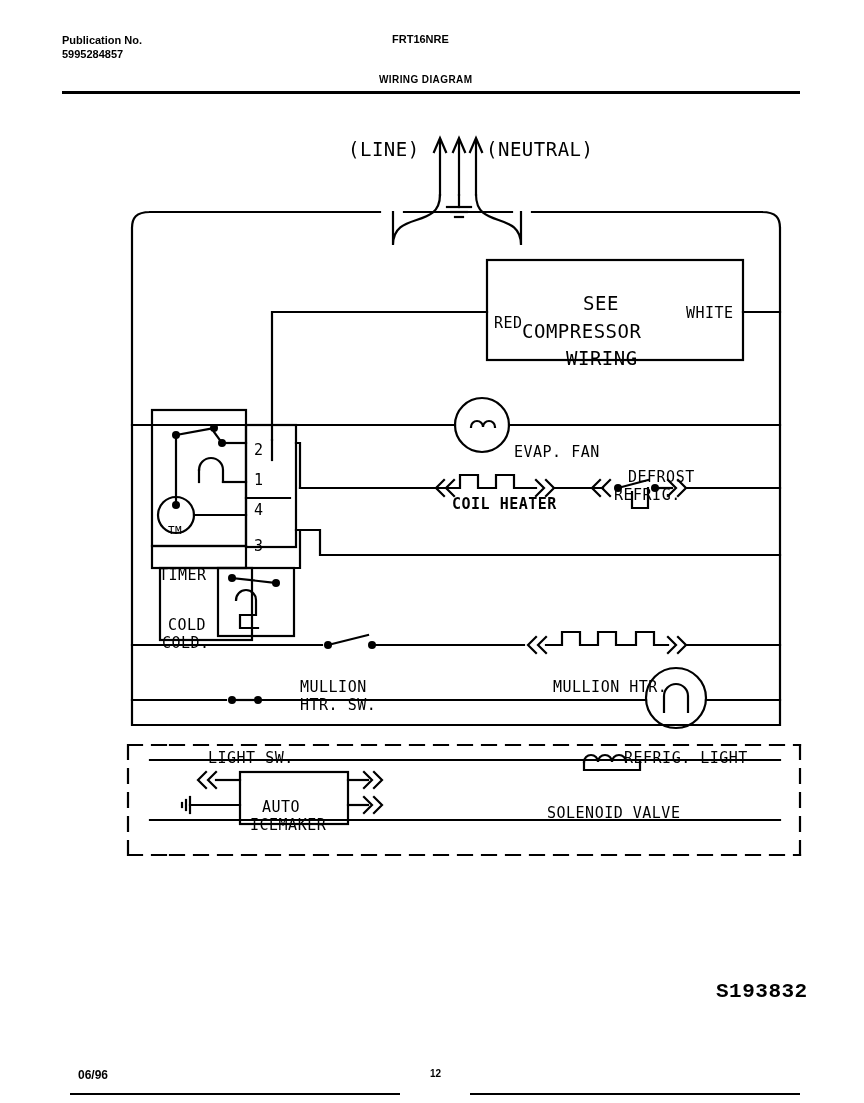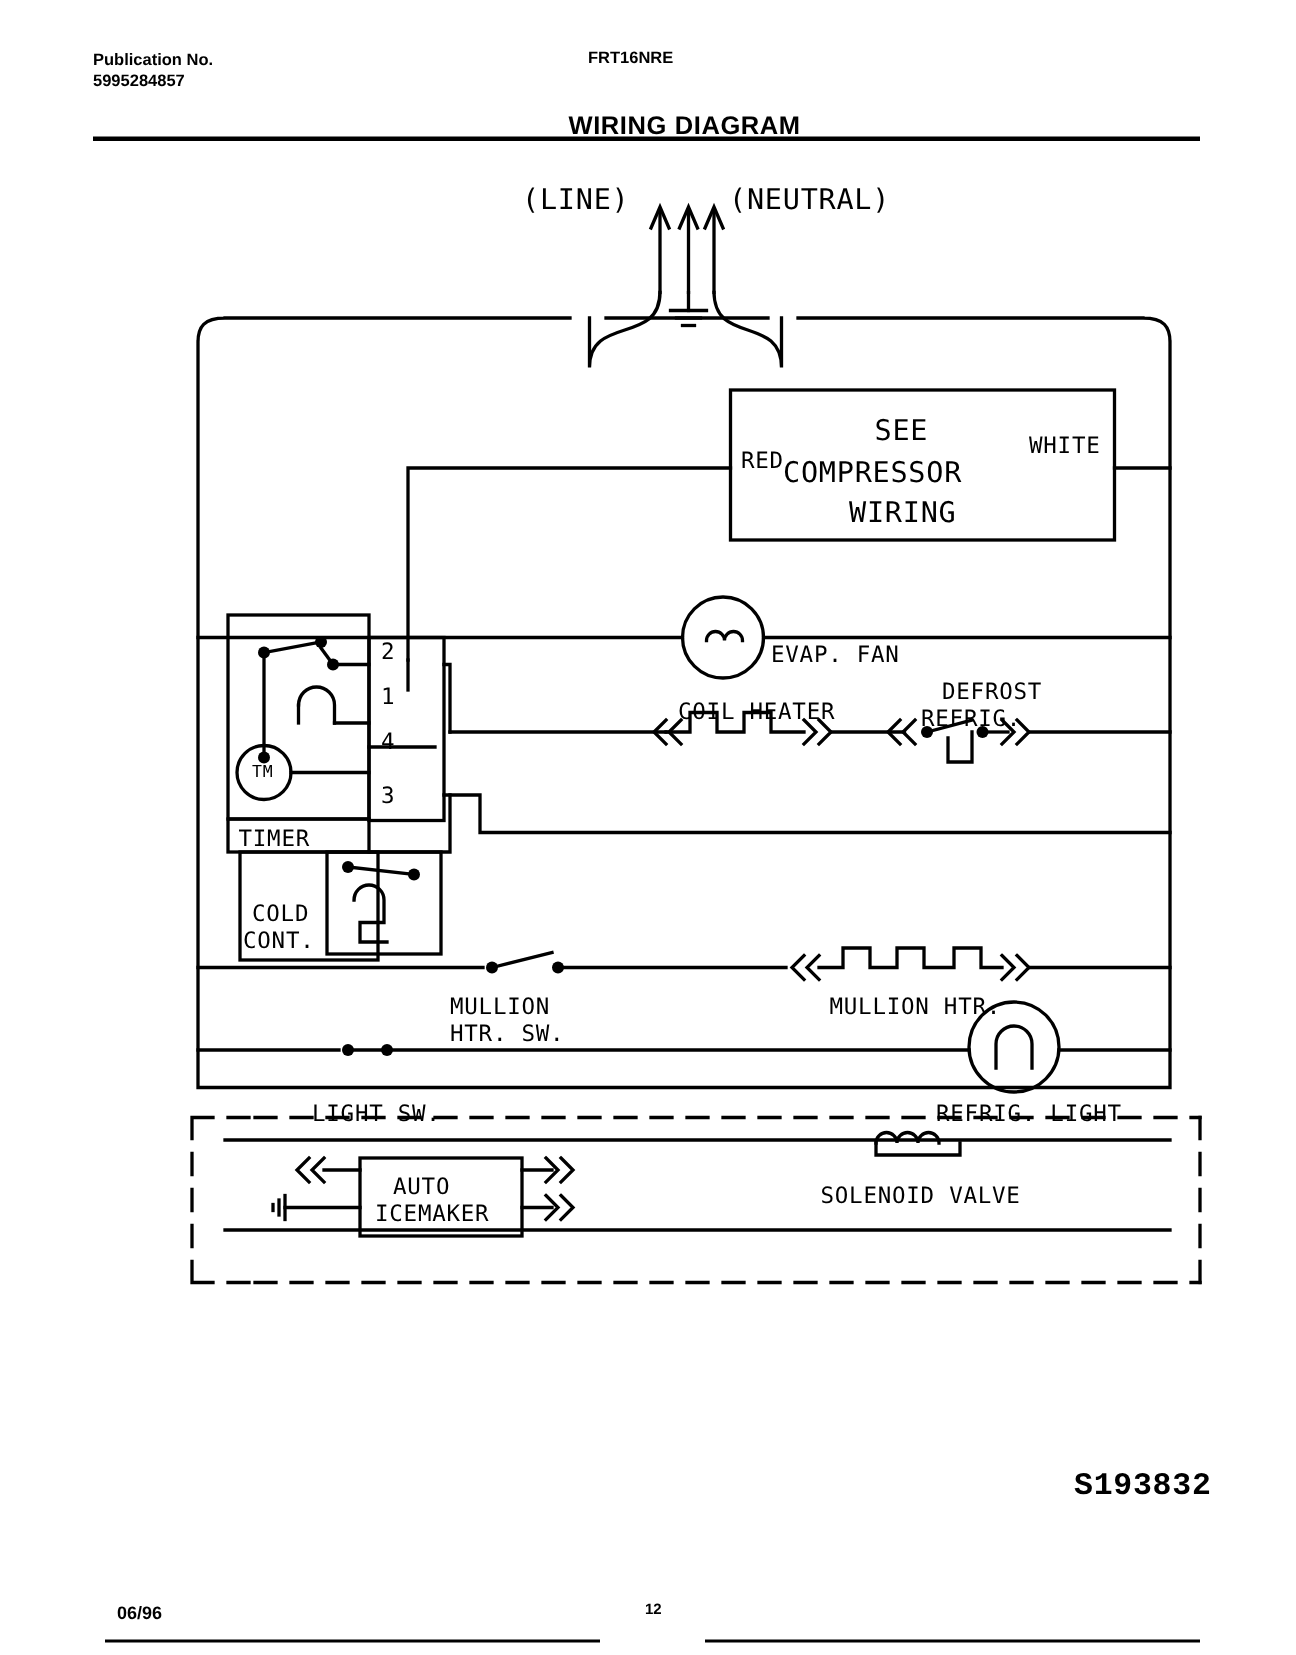--- a/index.html
+++ b/index.html
@@ -35,21 +35,21 @@
     left: 392px;
     top: 33px;
     font-size: 11px;
     font-weight: bold;
     letter-spacing: 0px;
   }
   .hdr-title {
     position: absolute;
     left: 379px;
     top: 74px;
-    font-size: 17px;
+    font-size: 10px;
     font-weight: bold;
     letter-spacing: 0.4px;
   }
   .hdr-rule {
     position: absolute;
     left: 62px;
     top: 91px;
     width: 738px;
     height: 3px;
     background: #000;
@@ -99,20 +99,21 @@
     top: 100px;
     width: 864px;
     height: 780px;
   }
   .lbl {
     position: absolute;
     font-family: "DejaVu Sans Mono", "Liberation Mono", monospace;
     font-size: 13px;
     letter-spacing: 0.5px;
     white-space: nowrap;
+    margin-top: 16px;
   }
   .lbl.big {
     font-size: 19px;
   }
   .lbl.mid {
     font-size: 15px;
   }
   .lbl.sm {
     font-size: 11px;
   }
@@ -311,34 +312,34 @@
     <div class="lbl big" style="left:348px; top:22px;">(LINE)</div>
     <div class="lbl big" style="left:486px; top:22px;">(NEUTRAL)</div>
 
     <div class="lbl big" style="left:583px; top:176px;">SEE</div>
     <div class="lbl big" style="left:522px; top:204px;text-align:center;">COMPRESSOR</div>
     <div class="lbl big" style="left:566px; top:231px;">WIRING</div>
     <div class="lbl mid" style="left:494px; top:198px;">RED</div>
     <div class="lbl mid" style="left:686px; top:188px;">WHITE</div>
 
     <div class="lbl mid" style="left:514px; top:327px;">EVAP. FAN</div>
-    <div class="lbl mid" style="left:452px; top:365px;">COIL HEATER</div>
+    <div class="lbl mid" style="left:452px; top:379px;font-weight:bold;">COIL HEATER</div>
     <div class="lbl mid" style="left:628px; top:352px;">DEFROST</div>
     <div class="lbl mid" style="left:614px; top:370px;">REFRIG.</div>
 
     <div class="lbl mid" style="left:159px; top:450px;">TIMER</div>
     <div class="lbl sm" style="left:168px; top:408px;text-align:right;">TM</div>
 
     <div class="lbl mid" style="left:254px; top:325px;">2</div>
     <div class="lbl mid" style="left:254px; top:355px;">1</div>
     <div class="lbl mid" style="left:254px; top:385px;">4</div>
     <div class="lbl mid" style="left:254px; top:421px;">3</div>
 
     <div class="lbl mid" style="left:168px; top:500px;">COLD</div>
-    <div class="lbl mid" style="left:162px; top:518px;">CONT.</div>
+    <div class="lbl mid" style="left:162px; top:518px;">COLD.</div>
 
     <div class="lbl mid" style="left:300px; top:562px;">MULLION</div>
     <div class="lbl mid" style="left:300px; top:580px;">HTR. SW.</div>
     <div class="lbl mid" style="left:553px; top:562px;">MULLION HTR.</div>
 
     <div class="lbl mid" style="left:208px; top:633px;">LIGHT SW.</div>
     <div class="lbl mid" style="left:624px; top:633px;">REFRIG. LIGHT</div>
 
     <div class="lbl mid" style="left:262px; top:682px;">AUTO</div>
     <div class="lbl mid" style="left:250px; top:700px;">ICEMAKER</div>

